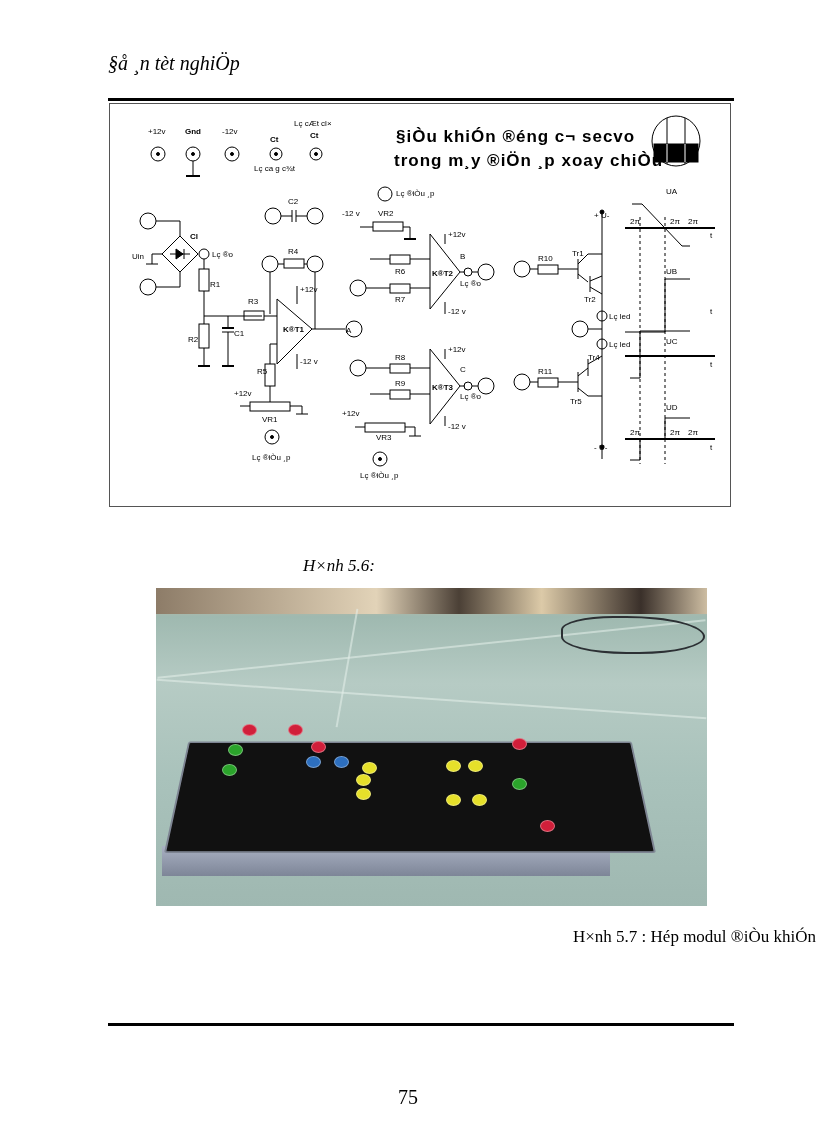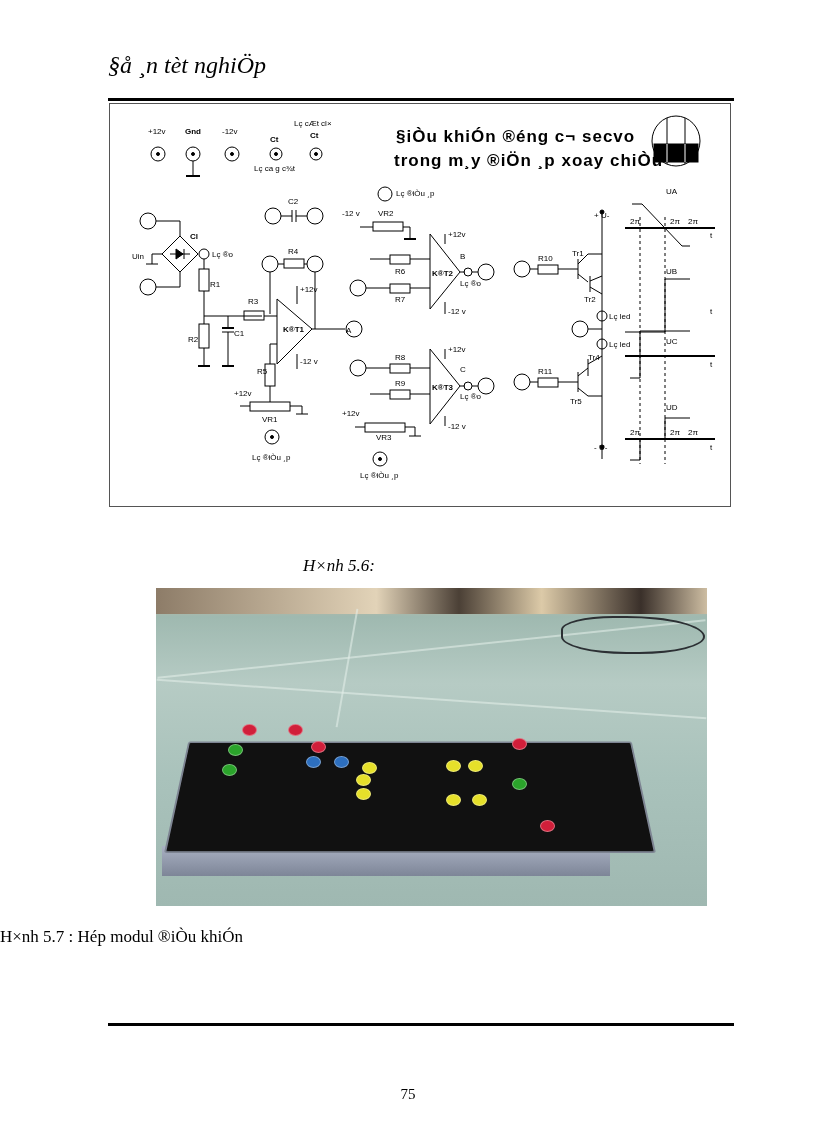--- a/index.html
+++ b/index.html
@@ -1,34 +1,34 @@
 <!DOCTYPE html>
 <html><head>
 <meta charset="utf-8">
 <style>
   html, body { margin: 0; padding: 0; background: #ffffff; }
   body { width: 816px; height: 1123px; position: relative; overflow: hidden; font-family: "Liberation Serif", serif; color: #000; }
-  .header-text { position: absolute; left: 108px; top: 52px; font-size: 24px; font-style: italic; font-family: "Liberation Serif", serif; }
+  .header-text { position: absolute; left: 108px; top: 52px; font-size: 20px; font-style: italic; font-family: "Liberation Serif", serif; }
   .header-rule { position: absolute; left: 108px; top: 98px; width: 626px; height: 3px; background: #000; }
   .diagram-box { position: absolute; left: 109px; top: 103px; width: 620px; height: 402px; border: 1px solid #555; background: #fff; }
   .diagram-box svg { position: absolute; left: 0; top: 0; }
   .caption { position: absolute; font-family: "Liberation Serif", serif; font-size: 17px; }
   .caption-1 { left: 303px; top: 556px; font-style: italic; }
-  .caption-2 { left: 0; width: 816px; text-align: left; top: 927px; }
+  .caption-2 { left: 0; width: 816px; text-align: right; top: 927px; }
   .photo { position: absolute; left: 156px; top: 588px; width: 551px; height: 318px; overflow: hidden;
     background: linear-gradient(180deg, #a89880 0%, #c8b89a 4%, #9fb9b0 9%, #b6cbc4 30%, #a9c2bb 60%, #9fb8b1 100%); }
   .photo .wall { position: absolute; left: 0; top: 0; width: 100%; height: 26px; background: linear-gradient(90deg, #8d7c68, #e2d3b8 40%, #4b4036 55%, #dccaa8 70%, #3a302a 88%, #cdbda2); }
   .photo .tile-line { position: absolute; background: rgba(230,240,235,0.55); }
   .photo .board { position: absolute; left: 8px; top: 125px; width: 488px; height: 136px; background: #111; border: 2px solid #7d8492;
     transform: perspective(600px) rotateX(28deg); transform-origin: bottom center; border-radius: 3px; }
   .photo .board-edge { position: absolute; left: 6px; top: 258px; width: 448px; height: 30px; background: linear-gradient(180deg, #a9b1c3, #7d8597); }
   .jack { position: absolute; width: 13px; height: 10px; border-radius: 50%; border: 1px solid rgba(255,255,255,0.35); }
   .cable { position: absolute; border: 2px solid #2c3034; border-radius: 40% 60% 50% 50%; }
   .footer-rule { position: absolute; left: 108px; top: 1023px; width: 626px; height: 3px; background: #000; }
-  .page-number { position: absolute; left: 0; width: 816px; text-align: center; top: 1086px; font-size: 15px; font-family: "Liberation Serif", serif; }
+  .page-number { position: absolute; left: 0; width: 816px; text-align: center; top: 1086px; font-size: 20px; font-family: "Liberation Serif", serif; }
   .schem-text { font-family: "Liberation Sans", sans-serif; font-size: 8px; fill: #000; }
   .schem-title { font-family: "Liberation Sans", sans-serif; font-size: 17px; font-weight: bold; fill: #000; letter-spacing: 1px; }
 </style>
 </head>
 <body>
 
 <div class="header-text">§å ¸n tèt nghiÖp</div>
 <div class="header-rule"></div>
 
 <div class="diagram-box">

